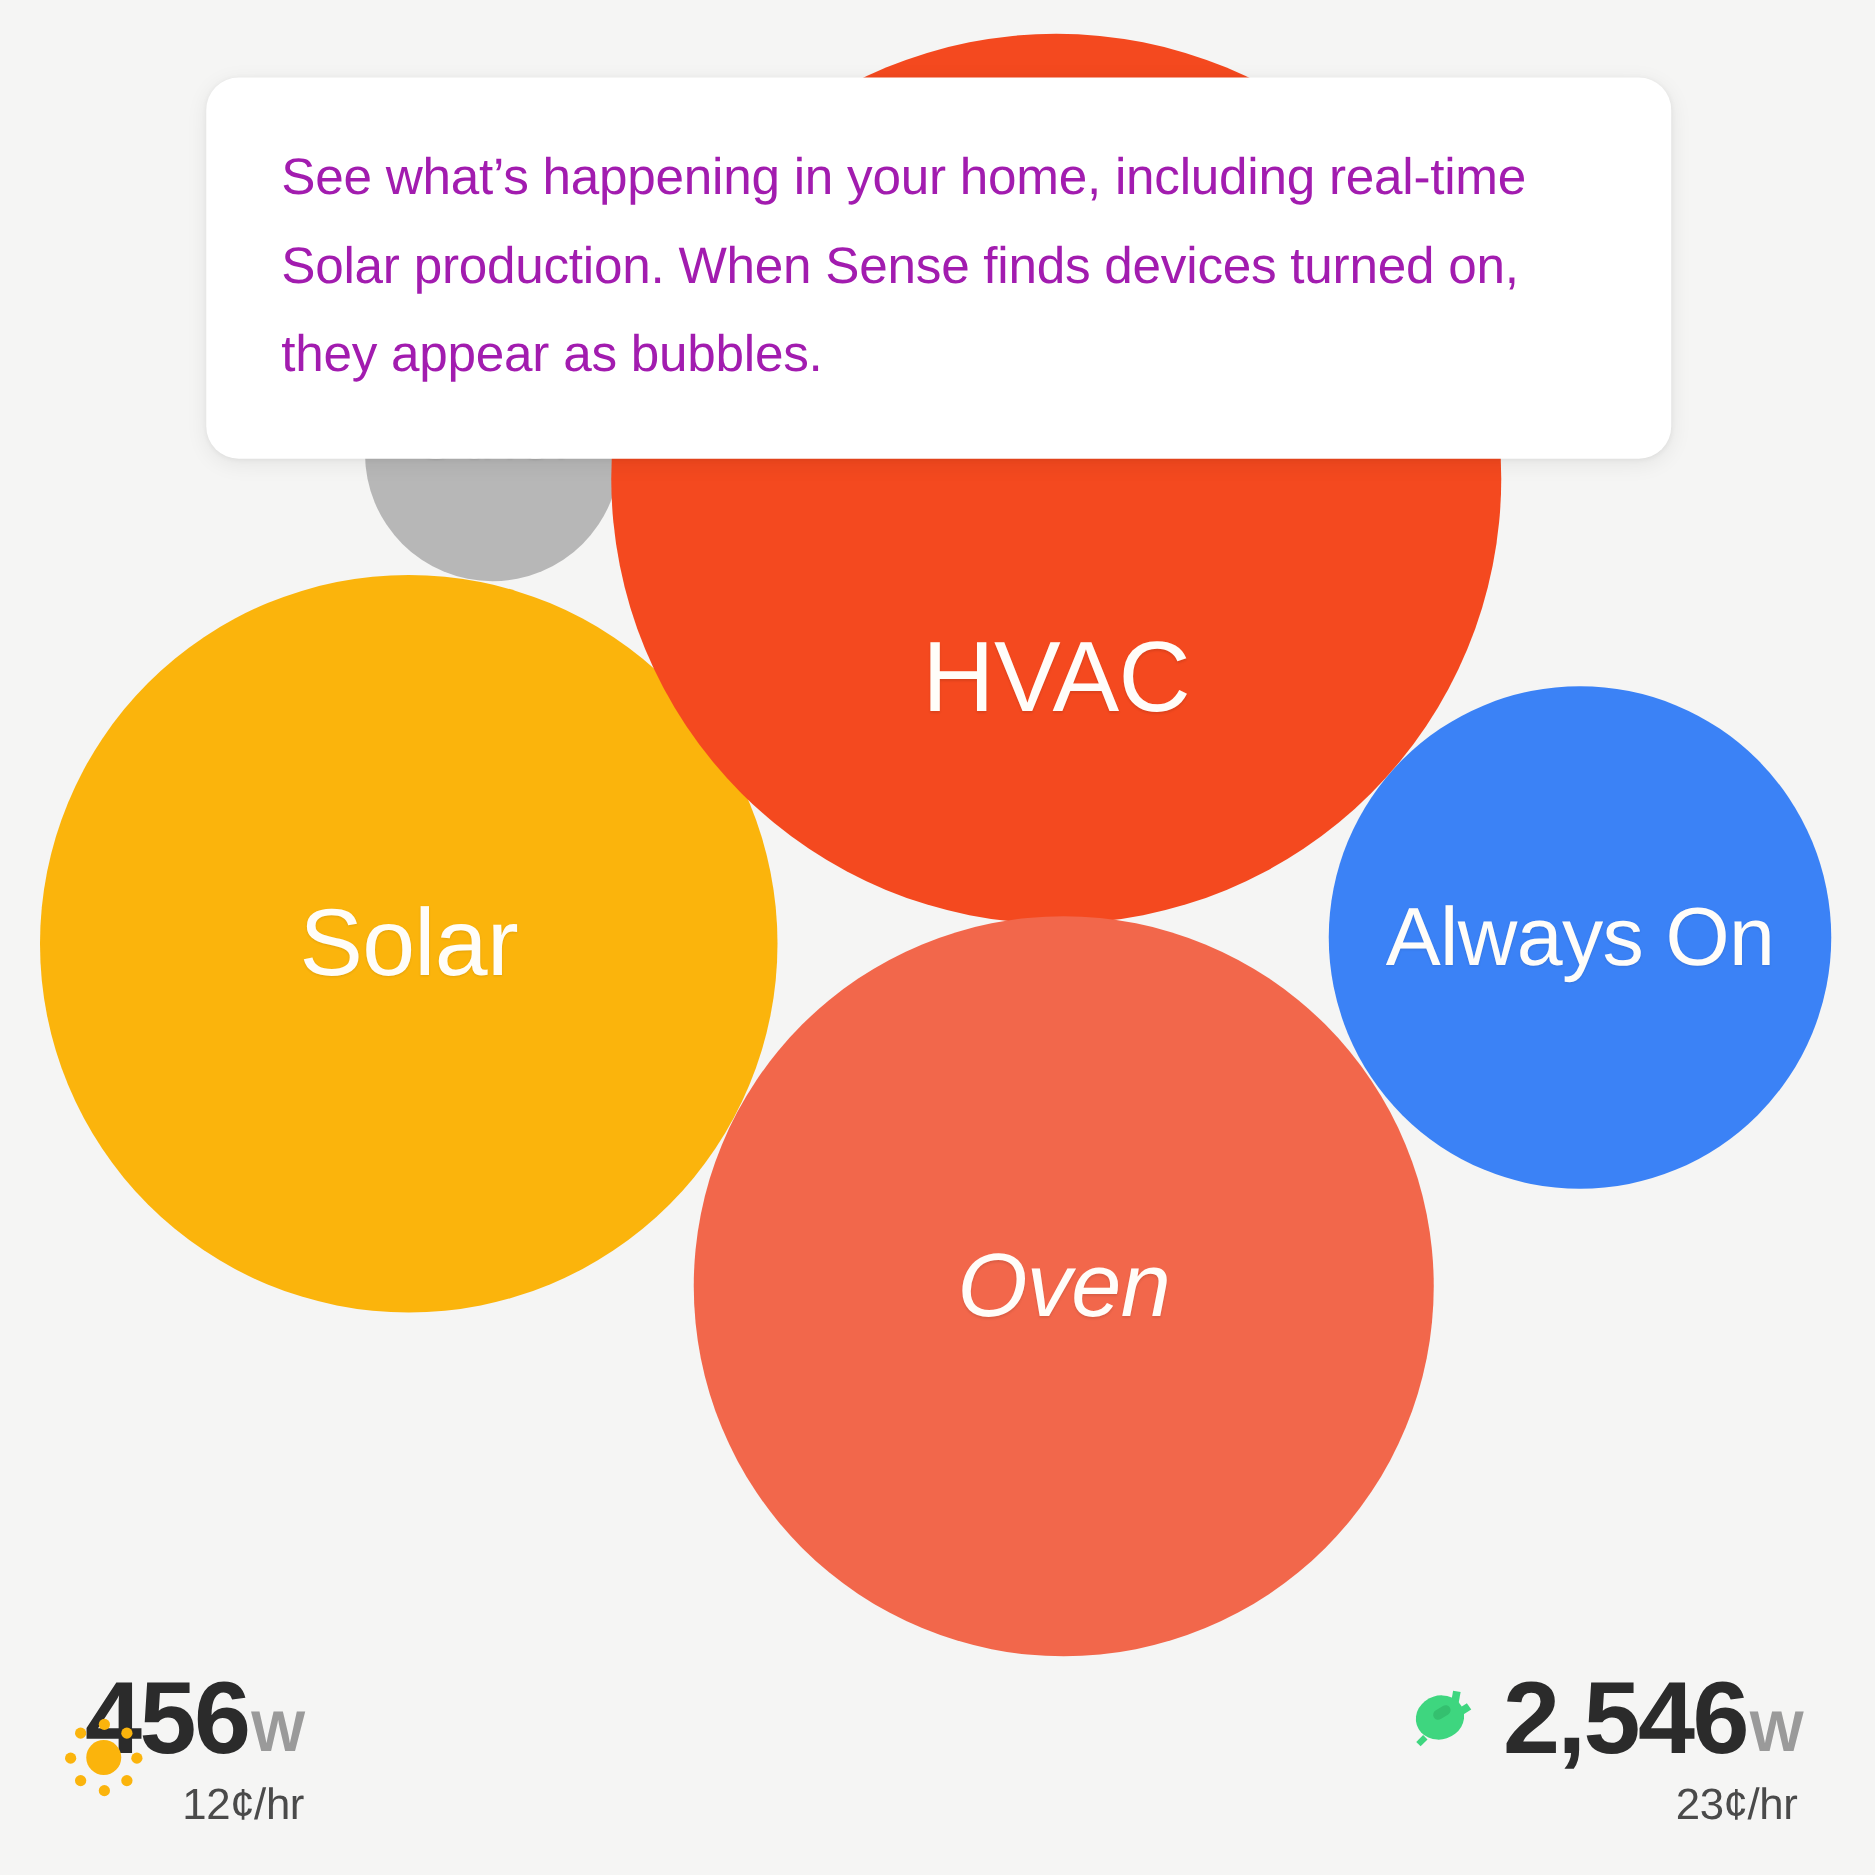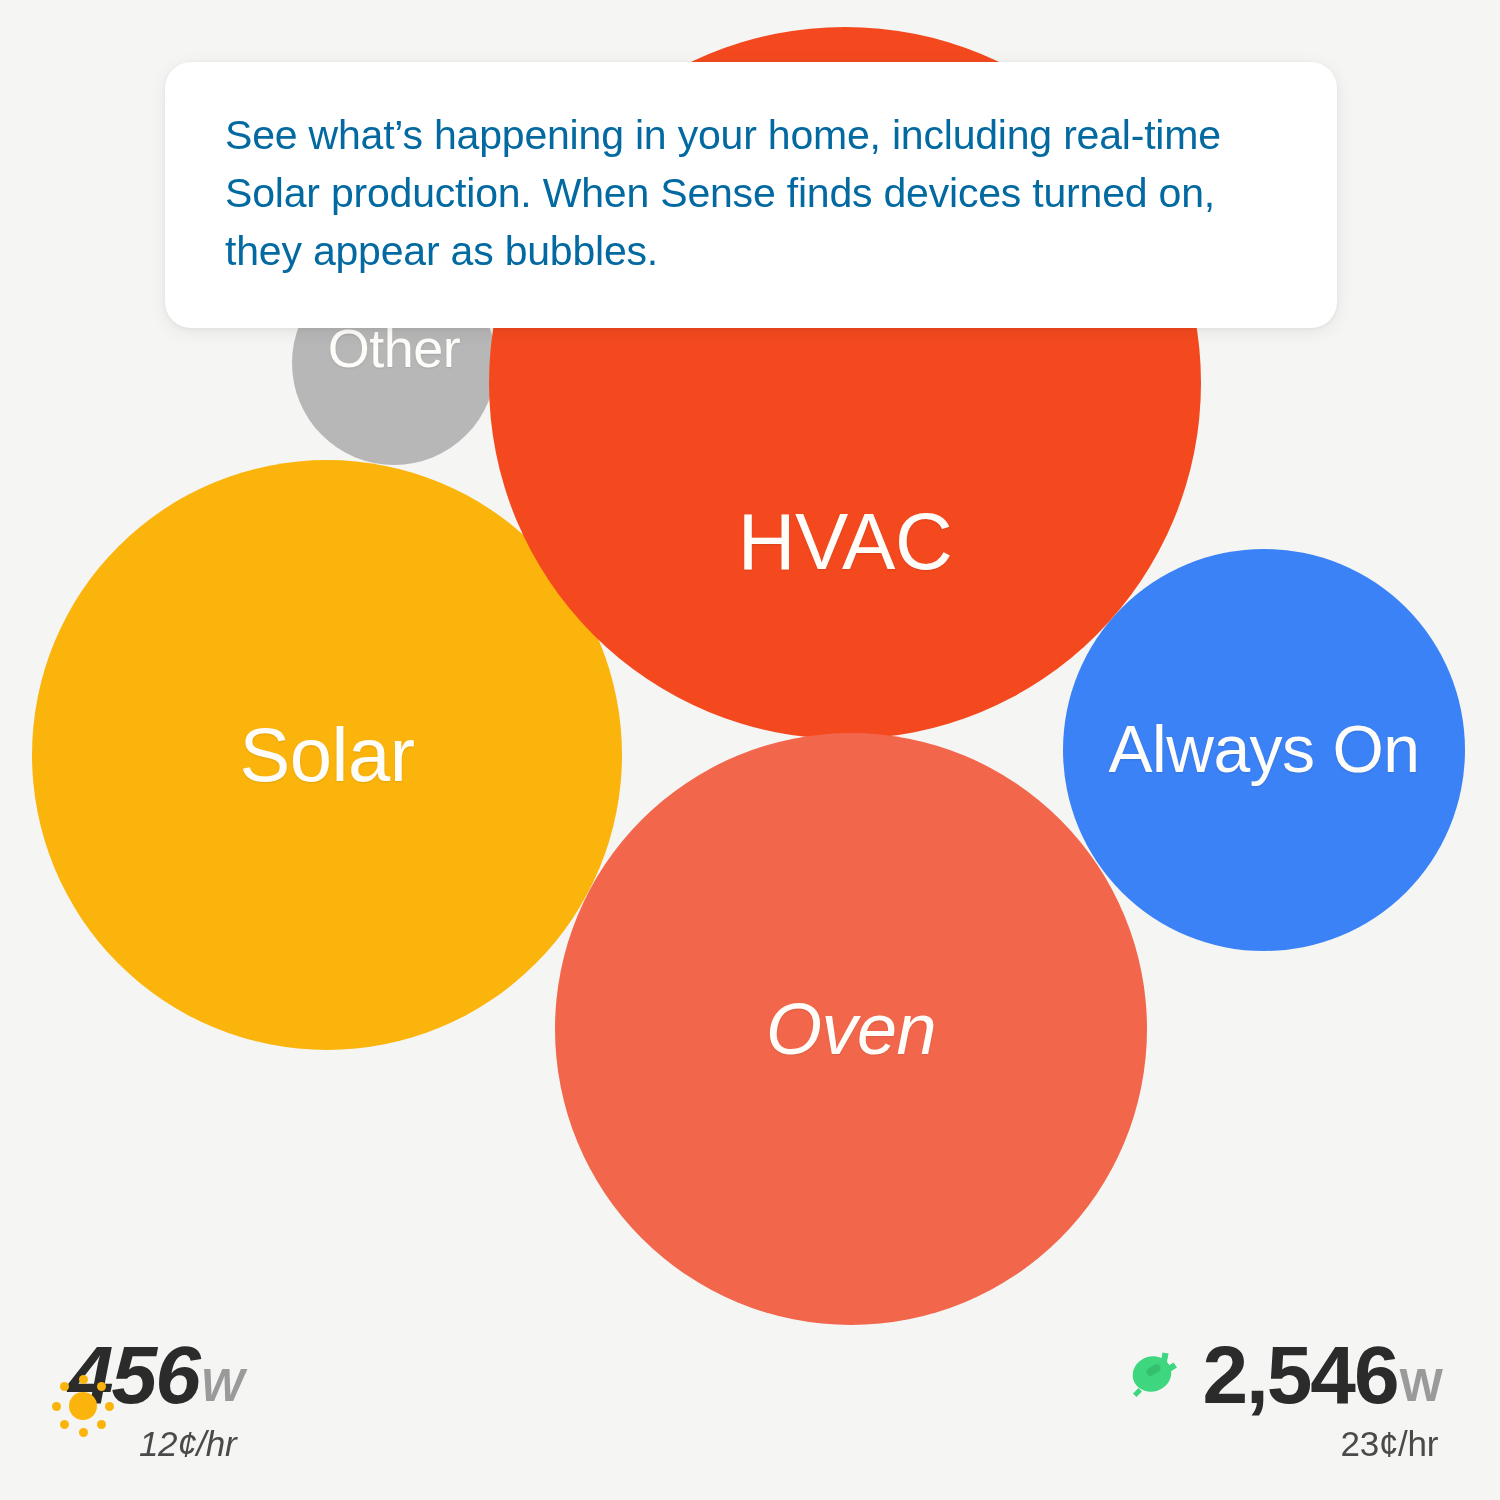--- a/index.html
+++ b/index.html
@@ -100,35 +100,35 @@
     width: 1172px;
     box-sizing: border-box;
     padding: 44px 52px 48px 60px;
     background: #ffffff;
     border-radius: 26px;
     box-shadow: 0 4px 18px rgba(0,0,0,0.07), 0 1px 4px rgba(0,0,0,0.05);
     z-index: 10;
   }
   #tooltip-text {
     font-size: 41px;
-    line-height: 58px;
-    color: #0369a1;
+    line-height: 71px;
+    color: #a21caf;
     letter-spacing: -0.2px;
     margin: 0;
   }
 
   
   .stat {
     position: absolute;
     bottom: 36px;
     z-index: 12;
     display: flex;
     flex-direction: column;
   }
-  #stat-solar  { left: 52px;  align-items: center; font-style: italic; }
+  #stat-solar  { left: 52px;  align-items: flex-end; }
   #stat-usage  { right: 58px; align-items: flex-end; }
 
   .stat-main {
     display: flex;
     align-items: center;
   }
   .stat-icon {
     display: inline-block;
     flex: 0 0 auto;
     margin-right: 16px;

